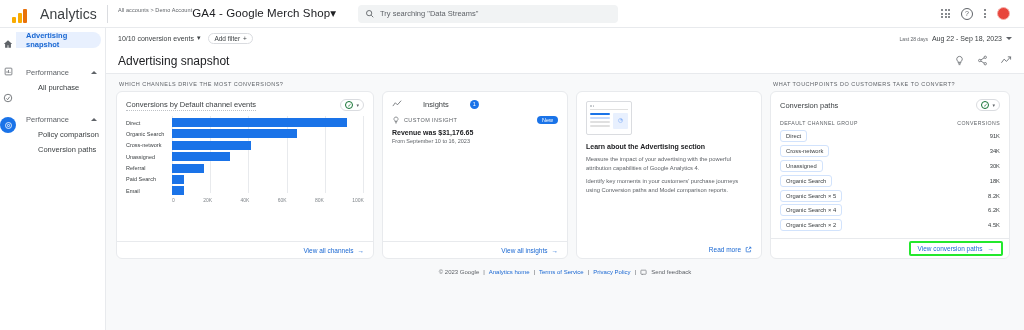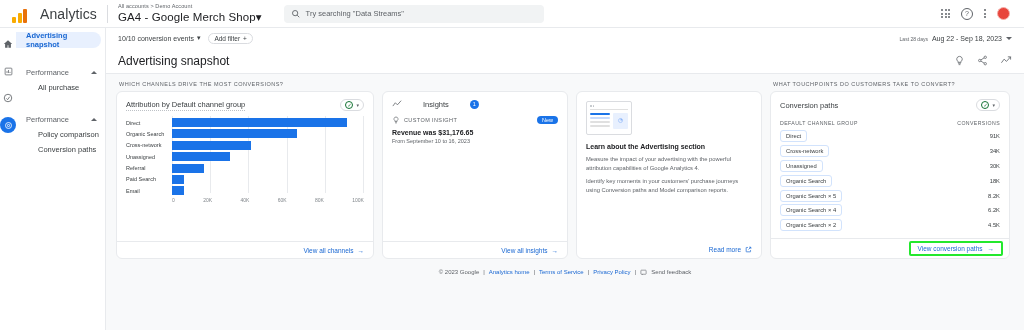--- a/index.html
+++ b/index.html
@@ -19,21 +19,21 @@
     border-bottom: 1px solid #e8eaed;
     padding: 0 8px 0 8px;
   }
   .ga-logo { width: 22px; height: 18px; display:flex; align-items:flex-end; gap:1.5px; margin-left:4px; }
   .ga-logo i { display:block; width:4px; border-radius:1px; }
   .ga-logo i.b1 { height:6px;  background:#f9ab00; }
   .ga-logo i.b2 { height:10px; background:#f9ab00; }
   .ga-logo i.b3 { height:14px; background:#e8710a; }
   .brand-name { font-size: 14px; color: #3c4043; margin-left: 6px; letter-spacing: .1px; }
   .brand-div { width:1px; height:18px; background:#dadce0; margin:0 10px; }
-  .acct { display:flex; flex-direction:column; justify-content:center; line-height:1; }
+  .acct { display:flex; flex-direction:row; justify-content:center; line-height:1; }
   .acct-crumb { font-size: 5.5px; color: #5f6368; letter-spacing: .1px; margin-bottom: 2px; }
   .acct-prop { font-size: 11.5px; color: #202124; letter-spacing: .1px; }
   .searchbox {
     margin-left: 22px; width: 260px; height: 18px;
     background:#f1f3f4; border-radius: 4px;
     display:flex; align-items:center; padding: 0 7px; gap:6px;
   }
   .searchbox .ph { font-size: 7.5px; color:#5f6368; }
   .topbar-right { margin-left:auto; display:flex; align-items:center; gap:11px; padding-right:6px; }
   .grid-icon { display:grid; grid-template-columns: repeat(3,2px); grid-template-rows: repeat(3,2px); gap:1.5px; }
@@ -299,21 +299,21 @@
 
     <div class="board">
       <div style="display:flex; gap:8px;">
 
         <div style="flex:1; min-width:0;">
           <div class="sec-label">WHICH CHANNELS DRIVE THE MOST CONVERSIONS?</div>
           <div class="cards">
 
             <div class="card" style="width:258px; height:168px;">
               <div class="card-head">
-                <div class="card-title u">Attribution by Default channel group</div>
+                <div class="card-title u">Conversions by Default channel events</div>
                 <div class="pill">
                   <span class="check-circle">✓</span>
                   <span style="font-size:5px;color:#5f6368;">▾</span>
                 </div>
               </div>
               <div class="chart">
                 <div class="cat-col">
                   <div>Direct</div>
                   <div>Organic Search</div>
                   <div>Cross-network</div>

